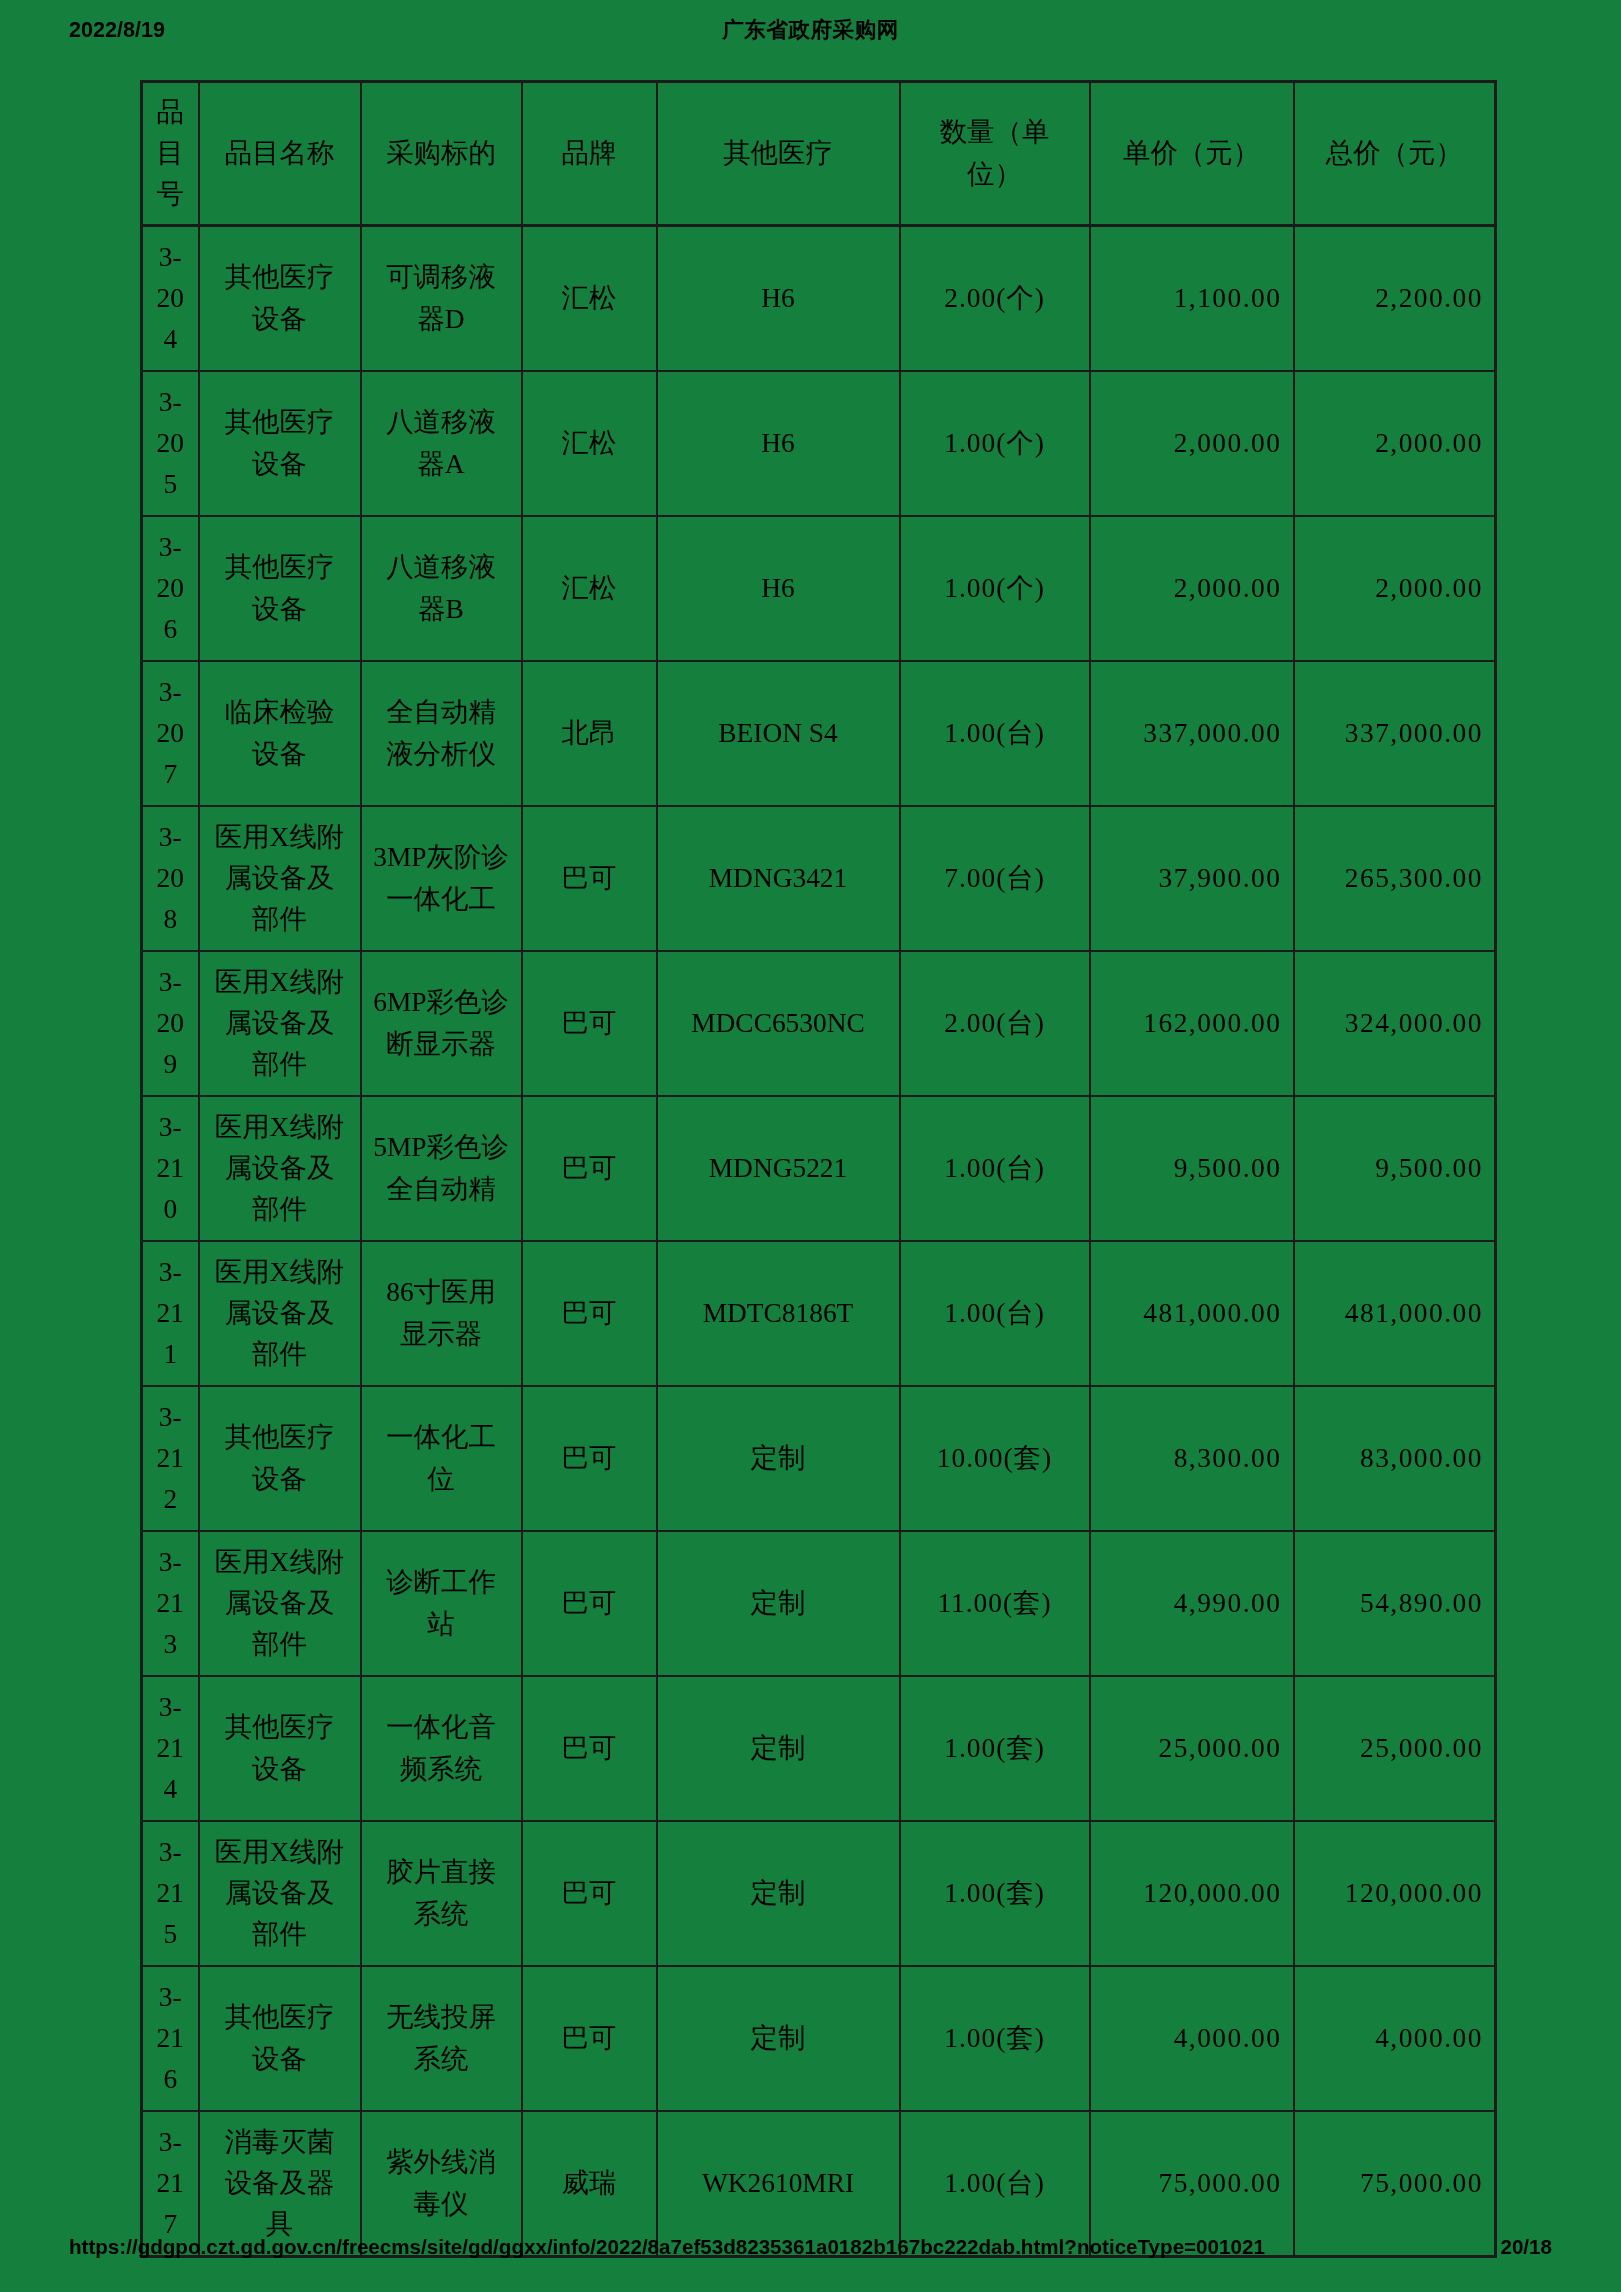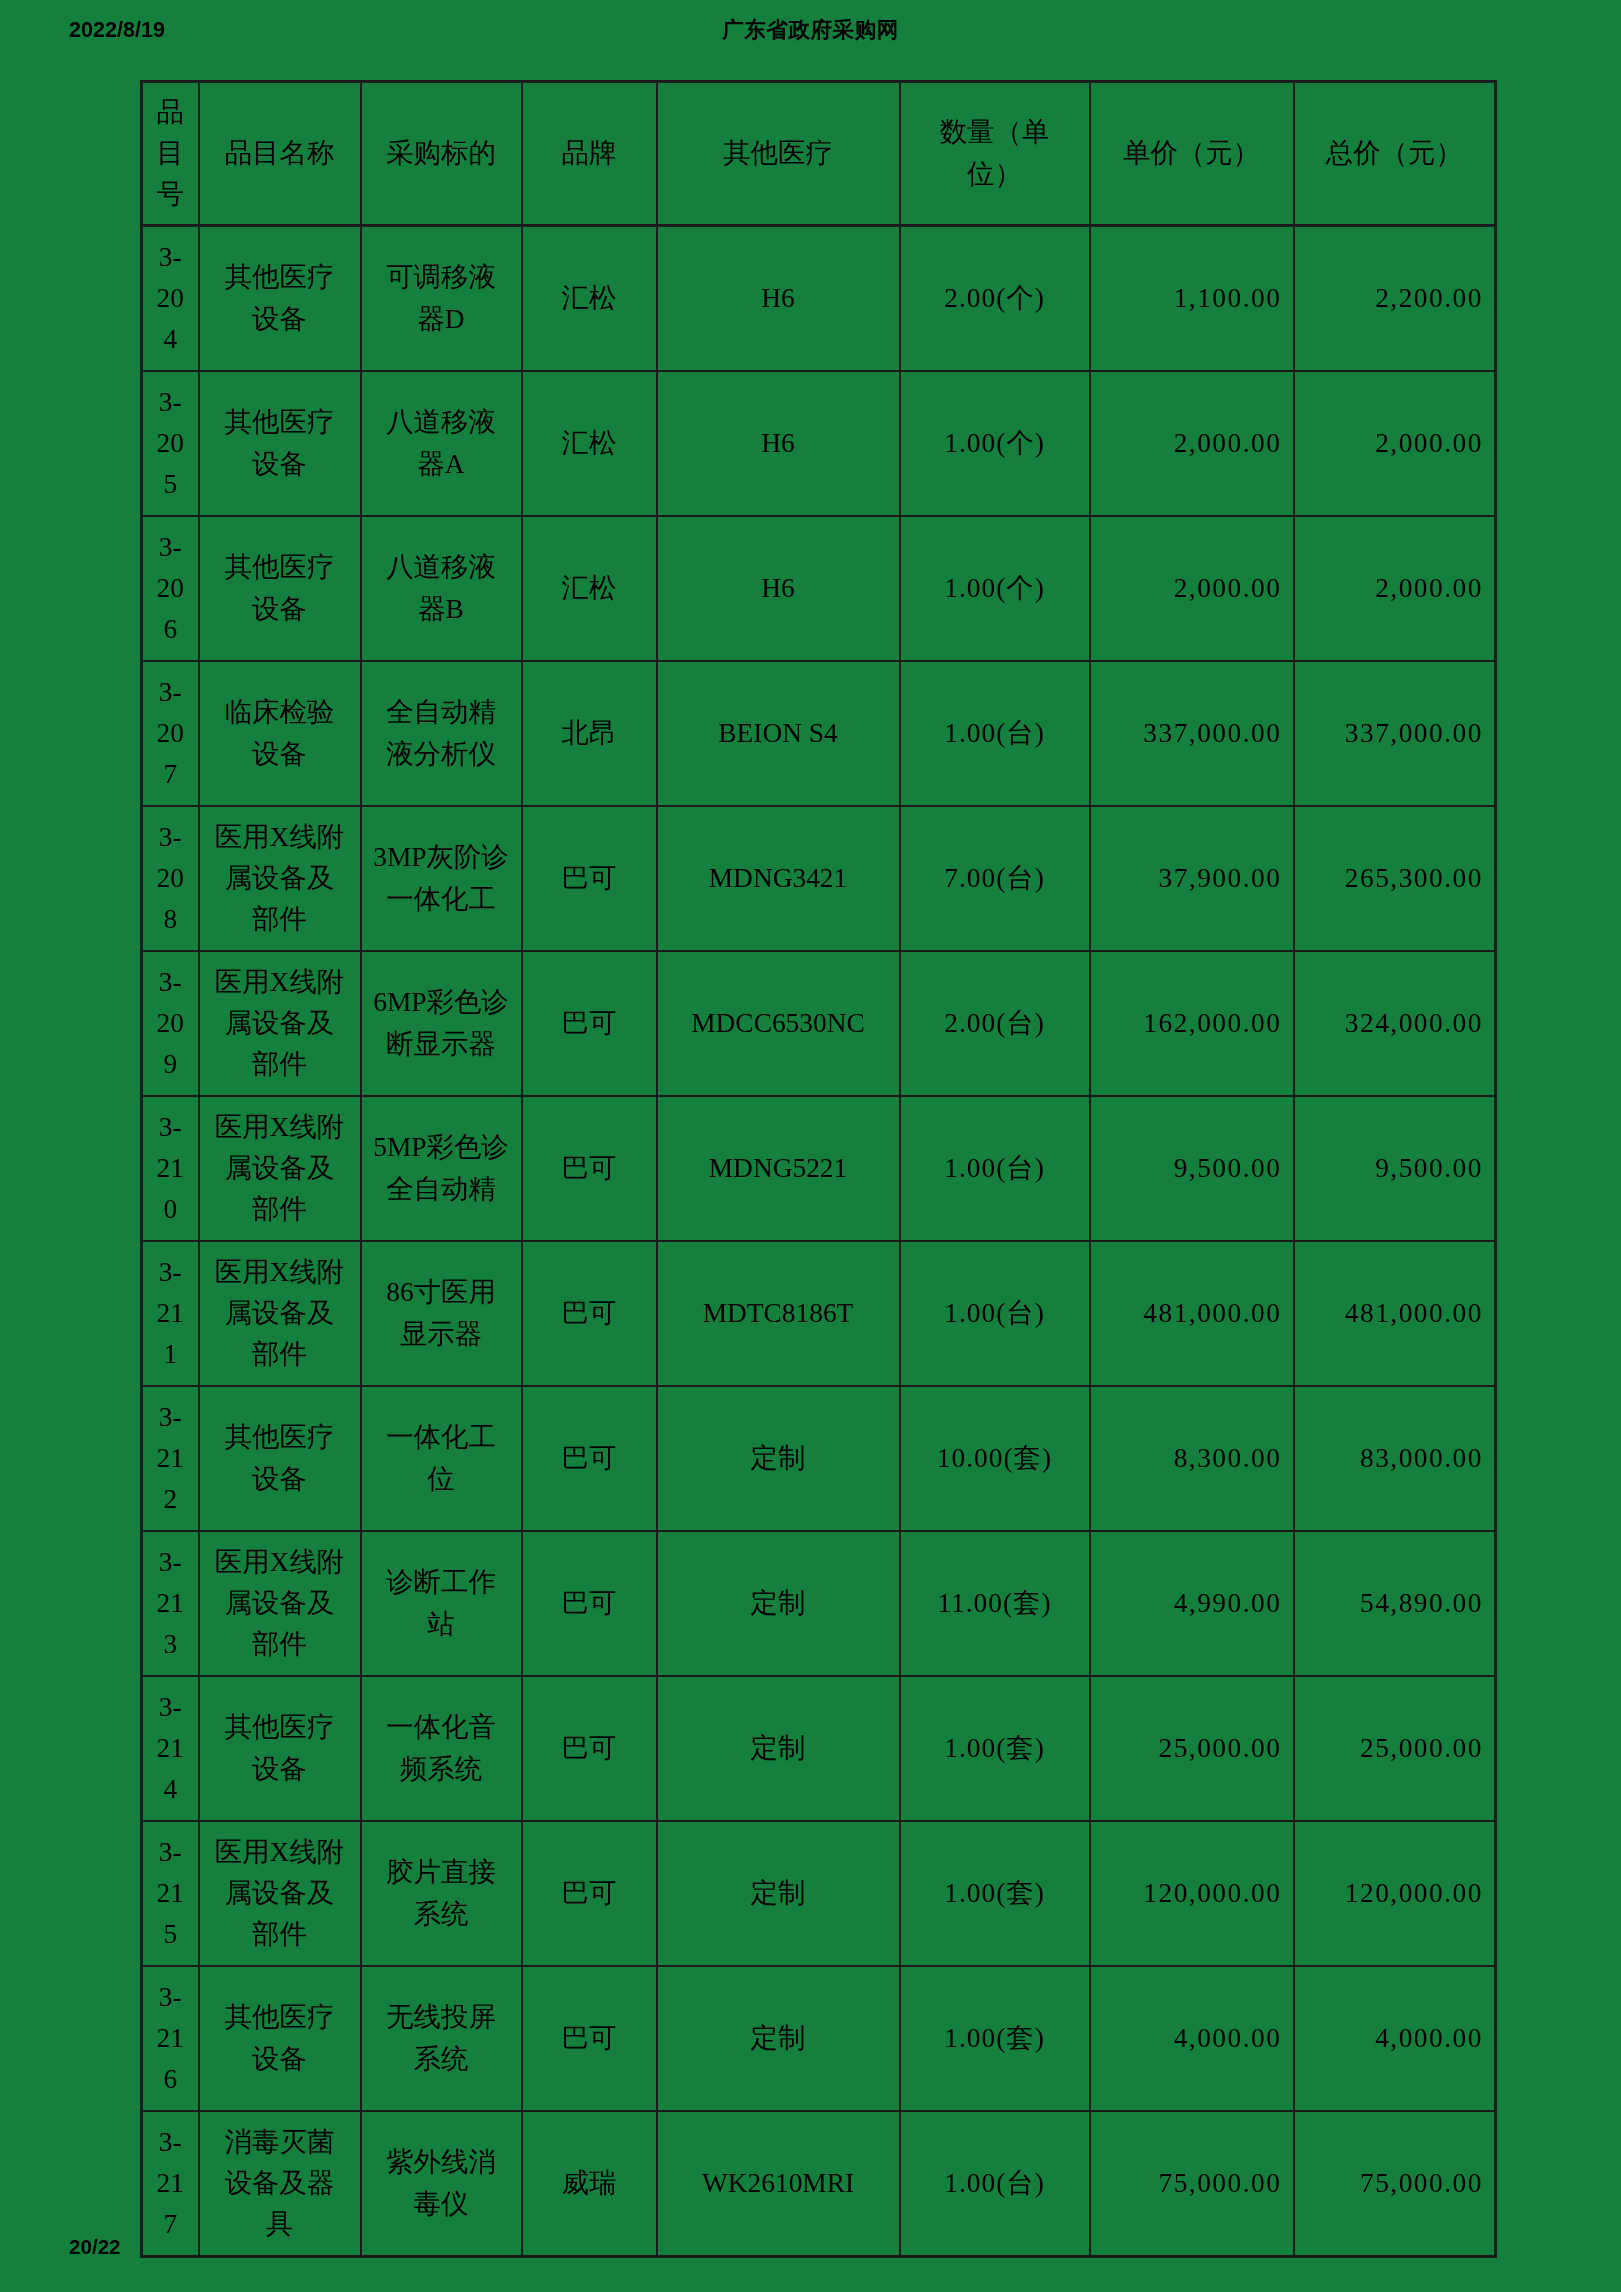--- a/index.html
+++ b/index.html
@@ -312,17 +312,18 @@
       <td>威瑞</td>
       <td>WK2610MRI</td>
       <td class="qty">1.00(台)</td>
       <td class="num">75,000.00</td>
       <td class="num">75,000.00</td>
     </tr>
       </tbody>
   </table>
 
   <div class="print-footer">
-    <span class="pageno">20/22</span>
+    <span class="url">https://gdgpo.czt.gd.gov.cn/freecms/site/gd/ggxx/info/2022/8a7ef53d8235361a0182b167bc222dab.html?noticeType=001021</span>
+    <span class="pageno">20/18</span>
   </div>
 
 </div>
 
 
 </body></html>

